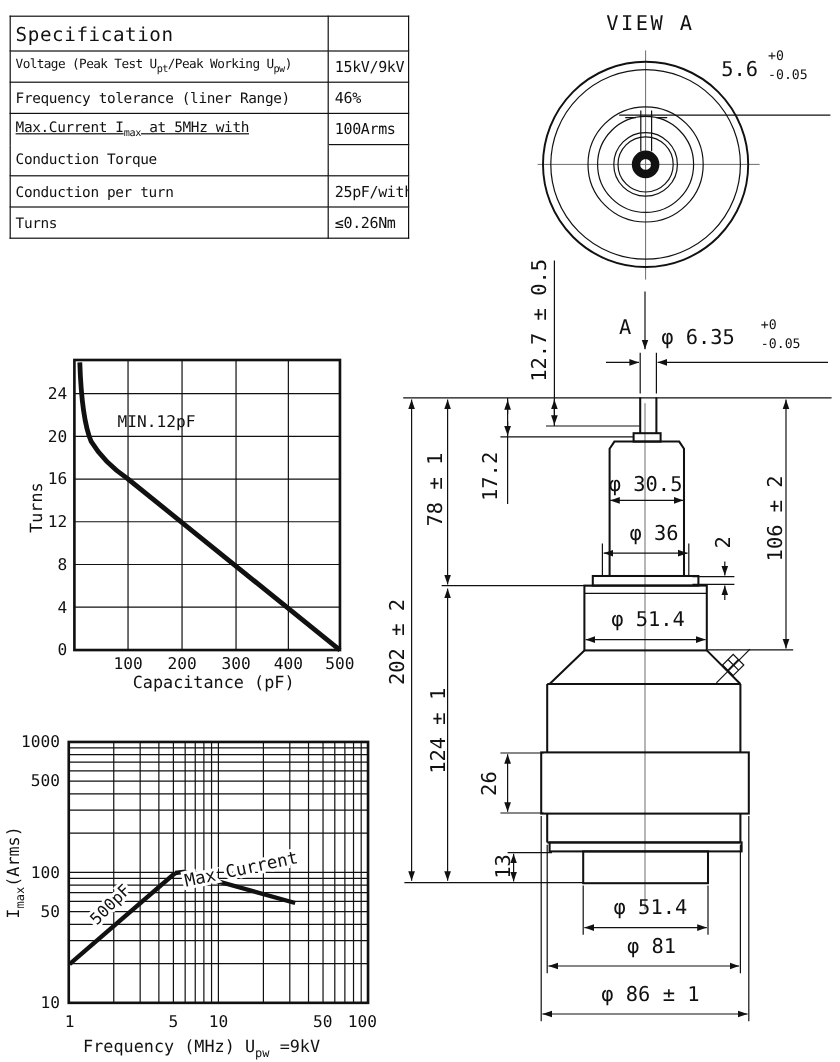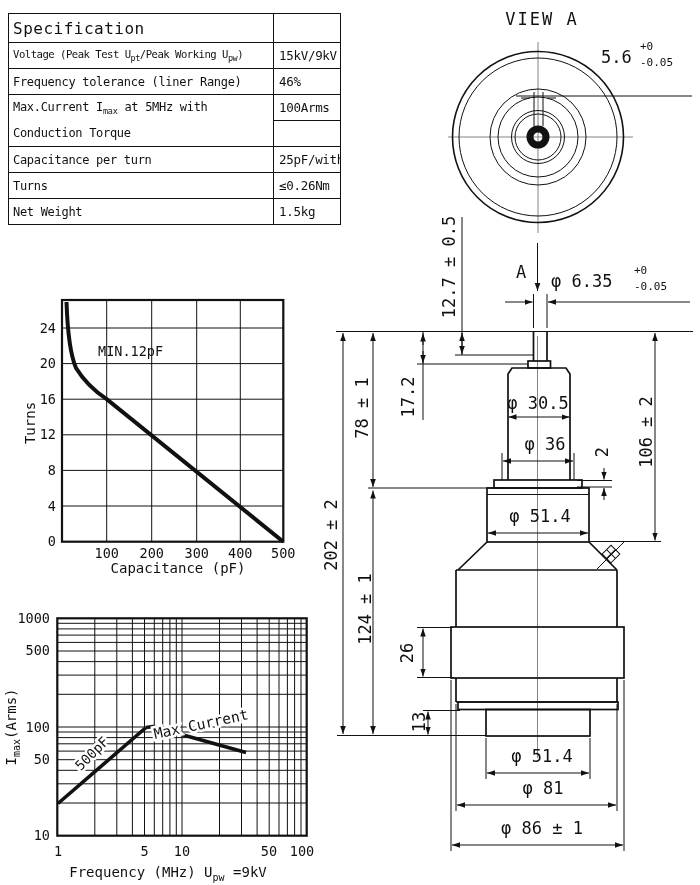--- a/index.html
+++ b/index.html
@@ -7,21 +7,21 @@
   #canvas{position:relative;width:700px;height:885px;background:#fff;}
   
   .spec-table{position:absolute;left:8px;top:13px;width:333px;border-collapse:collapse;table-layout:fixed;}
   .spec-table td{border:1.4px solid #111;padding:0 4px;font-size:12px;letter-spacing:-0.3px;vertical-align:middle;overflow:hidden;white-space:nowrap;}
   .spec-table tr{height:26px;}
   .spec-table tr.hdr{height:29px;}
   .spec-table td.hcell{font-size:16px;letter-spacing:0.5px;}
   .spec-table td.val{font-size:12.5px;padding-left:5px;}
   .spec-table sub{font-size:8.5px;}
   .spec-table td.tight{font-size:10.6px;letter-spacing:-0.5px;}
-  .spec-table td.nb{border-bottom:none;}
+  .spec-table td.nb{border-bottom:none;text-decoration:underline;}
   .spec-table td.nt{border-top:none;}
   svg{position:absolute;overflow:visible;}
   svg text{fill:#111;font-family:"DejaVu Sans Mono",monospace;}
   .tick{font-size:13.5px;}
   .axis{font-size:14px;}
   .dim{font-size:17px;}
   .tol{font-size:11px;}
   .halo{paint-order:stroke;stroke:#fff;stroke-width:5px;}
   .grid{stroke:#111;stroke-width:1;fill:none;}
   .box{stroke:#111;stroke-width:2.2;fill:none;}
@@ -55,30 +55,26 @@
         </tr>
     <tr>
           <td class="nb">Max.Current I<sub>max</sub> at 5MHz with</td>
         <td class="val">100Arms</td>
         </tr>
     <tr>
           <td class="nt">Conduction Torque</td>
         <td class="val"></td>
         </tr>
     <tr>
-          <td>Capacitance per turn</td>
+          <td>Conduction per turn</td>
         <td class="val">25pF/with</td>
         </tr>
     <tr>
           <td>Turns</td>
         <td class="val">≤0.26Nm</td>
-        </tr>
-    <tr>
-          <td>Net Weight</td>
-        <td class="val">1.5kg</td>
         </tr>
   </tbody>
     </table>
 
   <svg style="left:20px;top:288px" width="312" height="295" viewBox="20 288 312 295">
     <path class="grid" d="M106.7,300 V541.7 M151.7,300 V541.7 M196.7,300 V541.7 M240.3,300 V541.7
          M62,328 H283.3 M62,363.6 H283.3 M62,399.2 H283.3 M62,434.8 H283.3 M62,470.4 H283.3 M62,506 H283.3"></path>
     <rect class="box" x="62" y="300" width="221.3" height="241.7"></rect>
     <path class="curve" stroke-width="4" d="M66.5,302 C67.5,332 70,354 76,368 C83,379.5 93,390 106.7,399.2 L283.3,541.7"></path>
     <text class="tick" x="56" y="332.5" text-anchor="end">24</text>

